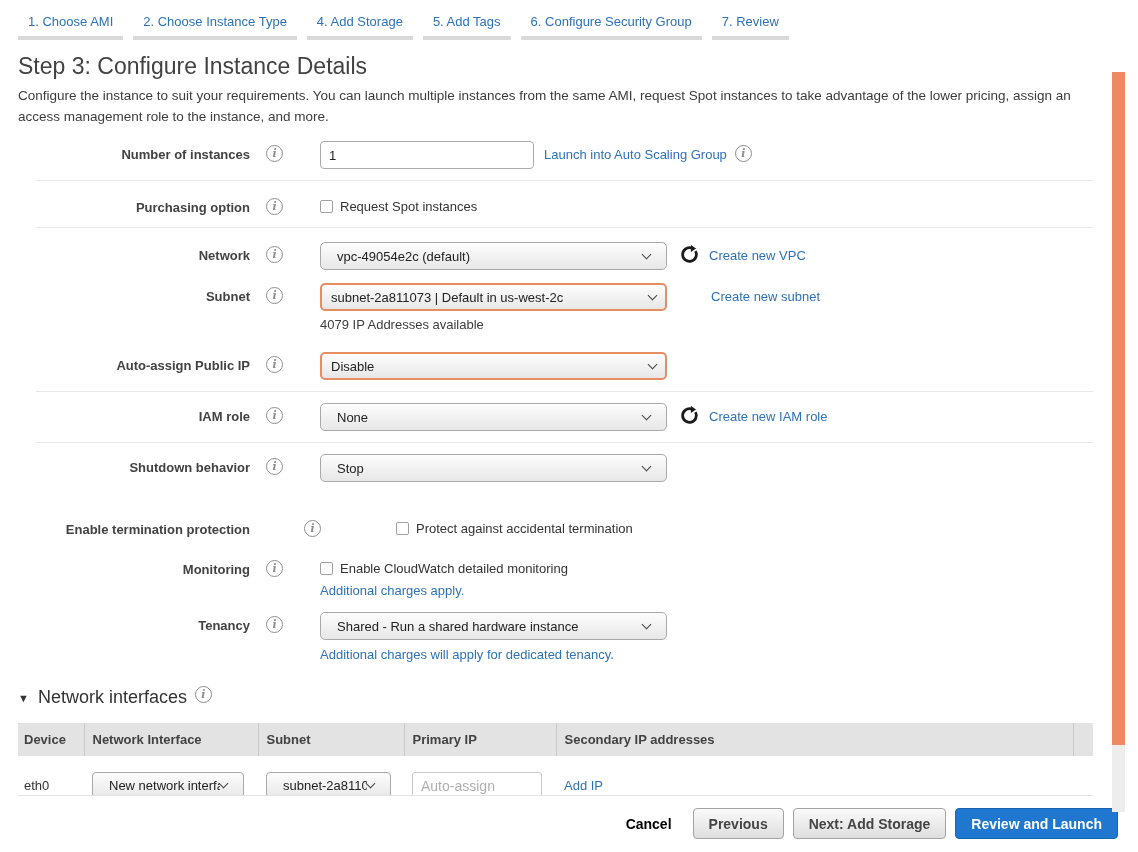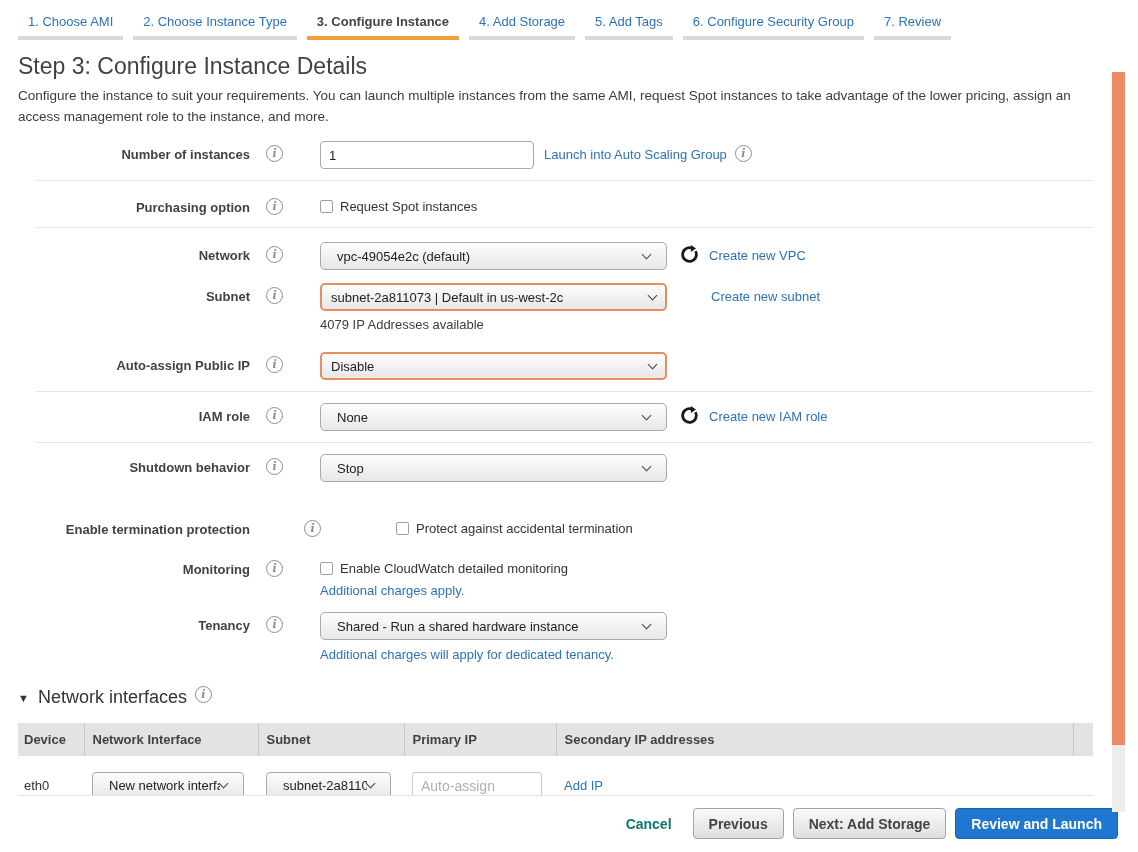--- a/index.html
+++ b/index.html
@@ -64,37 +64,36 @@
   .sel.w152 { width:152px; }
   .sel.w125 { width:125px; }
   input.ip { width:130px; height:28px; border:1px solid #c9c9c9; border-radius:3px; padding:0 8px;
              font-family:"Liberation Sans", sans-serif; font-size:14px; color:#333; }
   input.ip::placeholder { color:#b0b0b0; }
 
   
   .footer { position:absolute; bottom:0; left:0; right:0; height:57px; background:#fff; }
   .footer-line { border-top:1px solid #e3e3e3; margin:0 45px 0 18px; }
   .footer-btns { display:flex; justify-content:flex-end; align-items:center; padding:12px 20px 0 0; gap:9px; }
-  .cancel-link { color:#0f766e; font-weight:bold; font-size:14px; margin-right:12px; cursor:pointer; }
+  .cancel-link { color:#000000; font-weight:bold; font-size:14px; margin-right:12px; cursor:pointer; }
   .btn { height:31px; padding:0 15px; border-radius:4px; font-family:"Liberation Sans", sans-serif;
          font-size:14px; font-weight:bold; cursor:pointer; }
   .btn.gray { background:linear-gradient(#fafafa,#dedede); border:1px solid #a3a3a3; color:#444; }
   .btn.blue { background:#2077cf; border:1px solid #1a64ad; color:#fff; }
 
   
   .sb-track { position:absolute; top:72px; right:13px; width:13px; height:740px; background:#ededed; }
   .sb-thumb { position:absolute; top:0; left:0; width:13px; height:673px; background:#ec8a63; cursor:grab; }
 </style>
 </head>
 <body>
 
 <div class="tabs">
   <div class="tab">1. Choose AMI</div>
   <div class="tab">2. Choose Instance Type</div>
-  <div class="tab active">3. Configure Instance</div>
   <div class="tab">4. Add Storage</div>
   <div class="tab">5. Add Tags</div>
   <div class="tab">6. Configure Security Group</div>
   <div class="tab">7. Review</div>
 </div>
 
 <h1 class="page-title">Step 3: Configure Instance Details</h1>
 <p class="page-desc">Configure the instance to suit your requirements. You can launch multiple instances from the same AMI, request Spot instances to take advantage of the lower pricing, assign an access management role to the instance, and more.</p>
 
 <div class="form">

